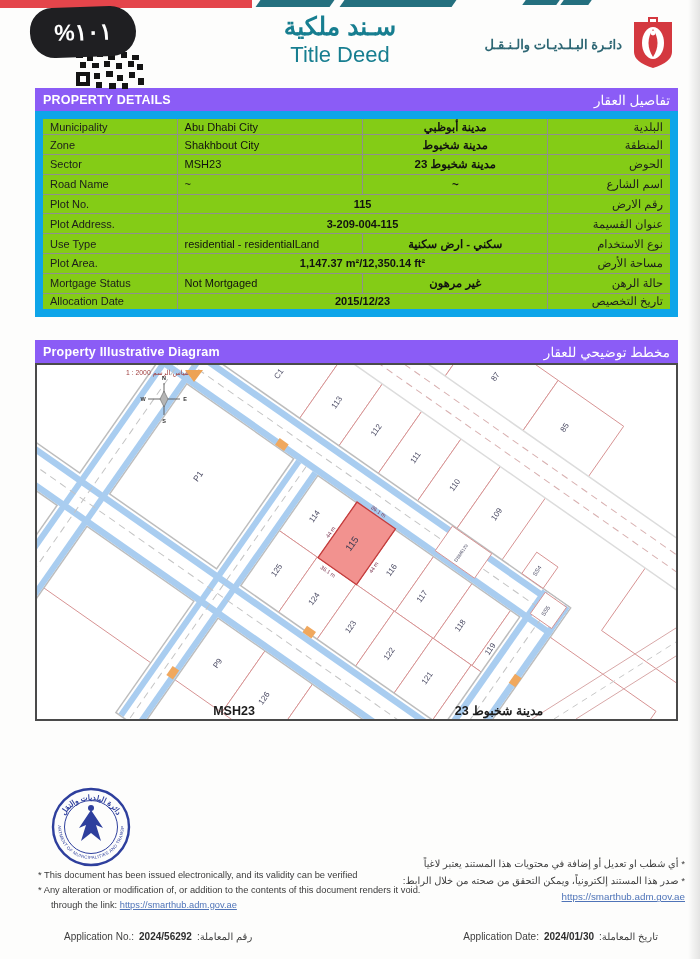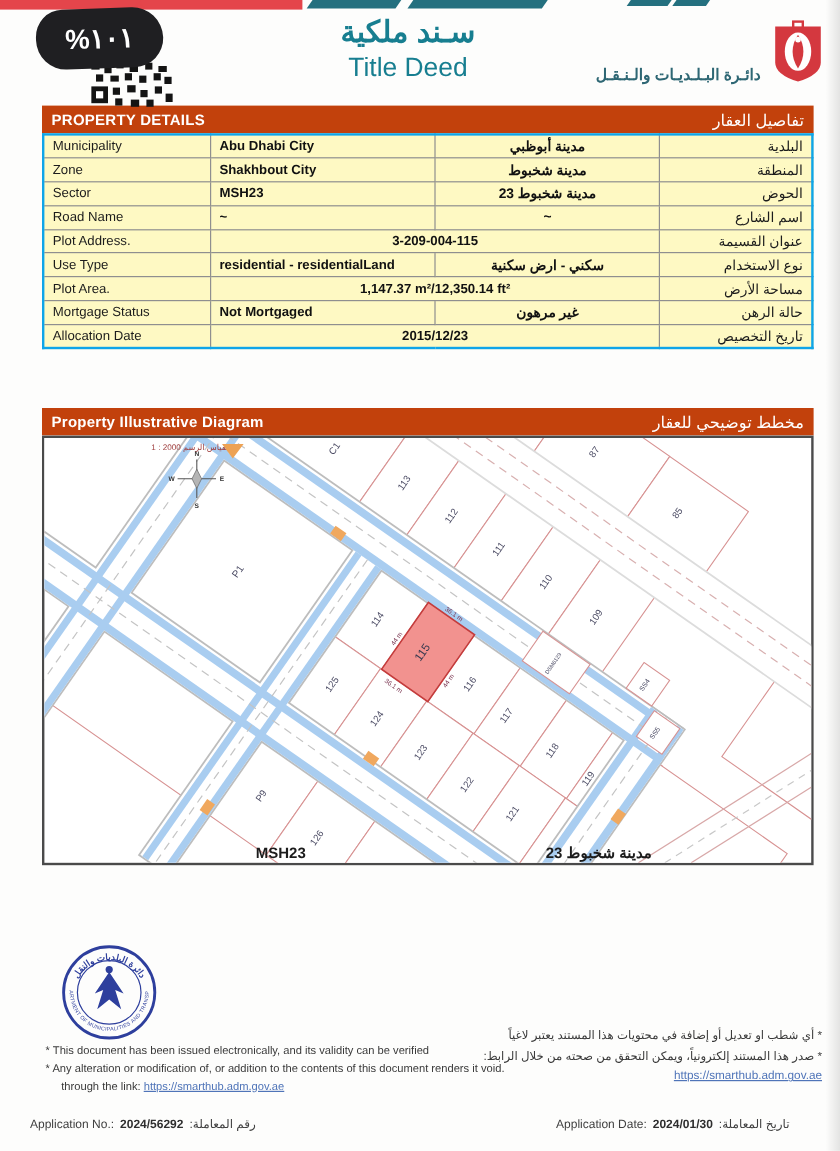--- a/index.html
+++ b/index.html
@@ -17,54 +17,54 @@
 
   .zoom-pill{position:absolute;left:30px;top:7px;width:106px;height:50px;background:#1f1f22;
        border-radius:27px 31px 29px 30px;display:flex;align-items:center;justify-content:center;
        color:#fff;font-size:23px;font-weight:bold;transform:rotate(-2deg);z-index:5}
   .qr{position:absolute;left:76px;top:52px;z-index:4}
 
   .doc-title{position:absolute;left:225px;top:12px;width:230px;text-align:center;color:#177e90}
   .doc-title .ar{font-size:25px;font-weight:bold}
   .doc-title .en{font-size:22px;font-weight:normal;margin-top:1px}
 
-  .dept{position:absolute;right:12px;top:16px;display:flex;align-items:flex-end;gap:8px}
+  .dept{position:absolute;right:24px;top:16px;display:flex;align-items:center;gap:8px}
   .dept-text{text-align:right;margin-top:2px}
   .dept-ar{color:#2e6774;font-size:13px;font-weight:bold;direction:rtl}
   .dept-en{color:#3d474c;font-size:8.5px;font-weight:bold;line-height:1.3;margin-top:3px}
 
   .section{position:absolute;left:35px;width:643px}
   #property-section{top:88px}
   #diagram-section{top:340px}
-  .sec-bar{height:23px;background:#c2410c;color:#fff;display:flex;justify-content:space-between;
+  .sec-bar{height:23px;background:#8b5cf6;color:#fff;display:flex;justify-content:space-between;
        align-items:center;padding:0 8px;box-sizing:border-box}
   .sec-bar .en{font-size:12.5px;font-weight:bold;letter-spacing:.2px}
   .sec-bar .ar{font-size:13.5px;font-weight:normal;direction:rtl}
 
-  table.pd{border-collapse:collapse;width:643px;table-layout:fixed;border:2px solid #0ea5e9;background:#fef9c3}
+  table.pd{border-collapse:collapse;width:643px;table-layout:fixed;border:8px solid #0ea5e9;background:#84cc16}
   .pd td{border:1px solid #8f8f8f;height:19.8px;padding:0 7px;overflow:hidden;white-space:nowrap;box-sizing:border-box}
   .c-enl{width:137px;font-size:11px;color:#1c1c1c}
-  .c-env{width:184px;font-size:11px;font-weight:bold;color:#111}
+  .c-env{width:184px;font-size:11px;font-weight:normal;color:#111}
   .c-arv{width:184px;text-align:center;font-size:11.5px;font-weight:bold;direction:rtl;color:#111}
   .c-arl{width:125px;text-align:right;font-size:11.5px;direction:rtl;color:#1c1c1c}
   td.center{text-align:center;direction:ltr;font-size:11px;font-weight:bold;color:#111}
 
   .map-box{border:2px solid #4a4a4a;background:#fff;width:639px;height:354px;box-sizing:content-box}
   svg.map text{font-family:"Liberation Sans",sans-serif}
 
   .seal{position:absolute;left:50px;top:786px}
 
   .disc-en{position:absolute;left:38px;top:868px;font-size:9.3px;color:#3a3a3a;line-height:1.6;white-space:nowrap}
   .disc-en .indent{padding-left:13px}
   .disc-ar{position:absolute;right:15px;top:856px;text-align:right;font-size:9.8px;color:#3a3a3a;
        line-height:1.7;direction:rtl;white-space:nowrap}
   a.doclink{color:#4f74b8;text-decoration:underline;direction:ltr;unicode-bidi:embed}
 
   .approw{position:absolute;left:0;top:931px;width:700px;display:flex;justify-content:space-between;
-       padding:0 42px 0 25px;box-sizing:border-box;font-size:10px;color:#3f3f3f}
+       padding:0 42px 0 64px;box-sizing:border-box;font-size:10px;color:#3f3f3f}
   .appgrp{display:flex;gap:5px;align-items:baseline}
   .appval{font-weight:bold;color:#2e2e2e}
   .applabar{direction:rtl}
 </style>
 </head>
 <body>
 
 <div class="top-red"></div>
 <div class="top-teal tt1"></div>
 <div class="top-teal tt2"></div>
@@ -145,20 +145,25 @@
       <td class="c-enl">Sector</td>
       <td class="c-env">MSH23</td>
       <td class="c-arv">مدينة شخبوط 23</td>
       <td class="c-arl">الحوض</td>
     </tr>
     <tr>
       <td class="c-enl">Road Name</td>
       <td class="c-env">~</td>
       <td class="c-arv">~</td>
       <td class="c-arl">اسم الشارع</td>
+    </tr>
+    <tr>
+      <td class="c-enl">Plot No.</td>
+      <td class="center" colspan="2">115</td>
+      <td class="c-arl">رقم الارض</td>
     </tr>
     <tr>
       <td class="c-enl">Plot Address.</td>
       <td class="center" colspan="2">3-209-004-115</td>
       <td class="c-arl">عنوان القسيمة</td>
     </tr>
     <tr>
       <td class="c-enl">Use Type</td>
       <td class="c-env">residential - residentialLand</td>
       <td class="c-arv">سكني - ارض سكنية</td>

